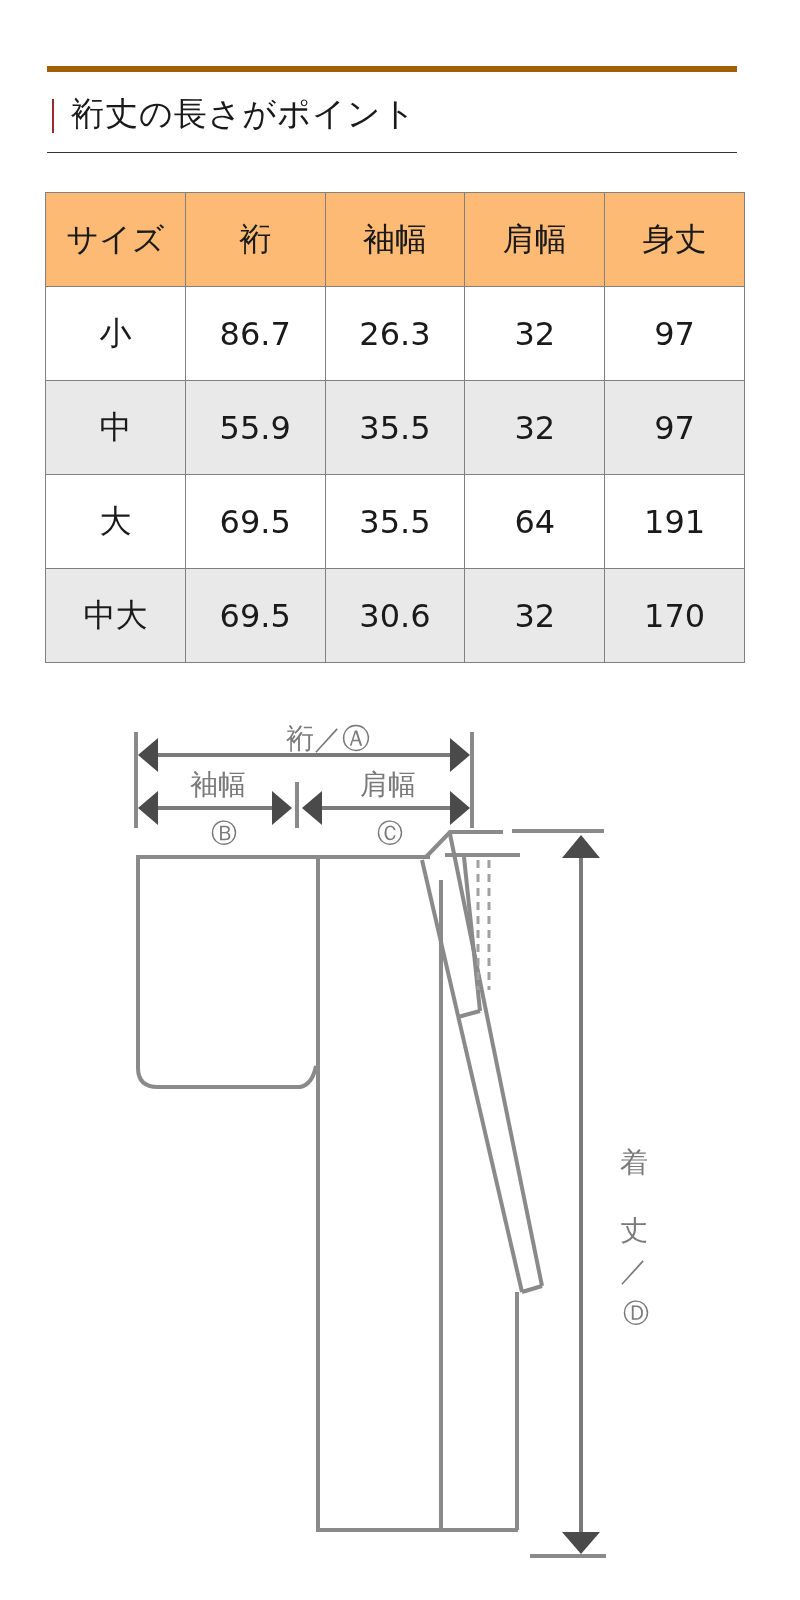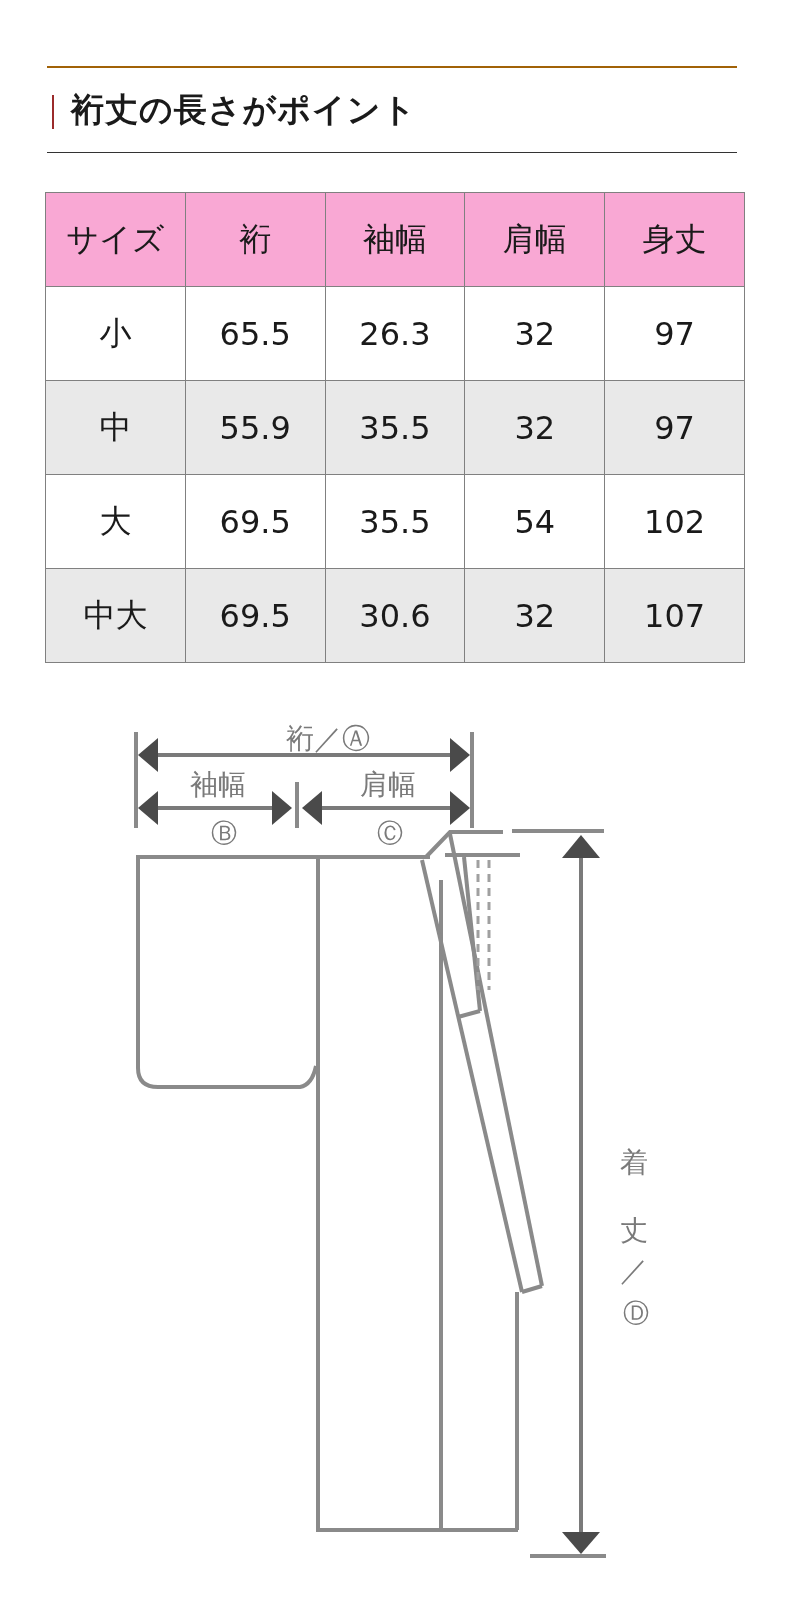--- a/index.html
+++ b/index.html
@@ -14,24 +14,23 @@
       font-family: "DejaVu Sans", "Liberation Sans", sans-serif;
       color: #1a1a1a;
       overflow: hidden;
     }
     .section-heading {
       position: absolute;
       left: 47px;
       top: 66px;
       width: 690px;
       height: 87px;
-      border-top: 2px solid #a16207;
+      border-top: 6px solid #a16207;
       border-bottom: 1px solid #333333;
       box-sizing: border-box;
-      font-weight: bold;
     }
     .heading-accent {
       position: absolute;
       left: 5px;
       top: 27px;
       width: 2px;
       height: 34px;
       background: #9b2b2b;
     }
     .heading-text {
@@ -55,21 +54,21 @@
     .size-table th, .size-table td {
       border: 1px solid #808080;
       height: 93px;
       text-align: center;
       vertical-align: middle;
       font-size: 32px;
       font-weight: normal;
       color: #1a1a1a;
       padding: 0;
     }
-    .size-table th { background: #f9a8d4; }
+    .size-table th { background: #fdba74; }
     .size-table tr.shaded td { background: #e9e9e9; }
     .size-table tr.plain td { background: #ffffff; }
     .diagram {
       position: absolute;
       left: 0;
       top: 700px;
       width: 800px;
       height: 900px;
     }
     .diagram text {
@@ -91,45 +90,45 @@
       <th>サイズ</th>
       <th>裄</th>
       <th>袖幅</th>
       <th>肩幅</th>
       <th>身丈</th>
     </tr>
   </thead>
   <tbody>
     <tr class="plain">
       <td>小</td>
-      <td>65.5</td>
+      <td>86.7</td>
       <td>26.3</td>
       <td>32</td>
       <td>97</td>
     </tr>
     <tr class="shaded">
       <td>中</td>
       <td>55.9</td>
       <td>35.5</td>
       <td>32</td>
       <td>97</td>
     </tr>
     <tr class="plain">
       <td>大</td>
       <td>69.5</td>
       <td>35.5</td>
-      <td>54</td>
-      <td>102</td>
+      <td>64</td>
+      <td>191</td>
     </tr>
     <tr class="shaded">
       <td>中大</td>
       <td>69.5</td>
       <td>30.6</td>
       <td>32</td>
-      <td>107</td>
+      <td>170</td>
     </tr>
   </tbody>
 </table>
 
 <svg class="diagram" viewBox="0 700 800 900" width="800" height="900" xmlns="http://www.w3.org/2000/svg">
 
   <g>
     <line x1="136" y1="732" x2="136" y2="828" stroke="#8a8a8a" stroke-width="4"></line>
     <line x1="472" y1="732" x2="472" y2="828" stroke="#8a8a8a" stroke-width="4"></line>
     <line x1="150" y1="755" x2="458" y2="755" stroke="#7a7a7a" stroke-width="4"></line>

